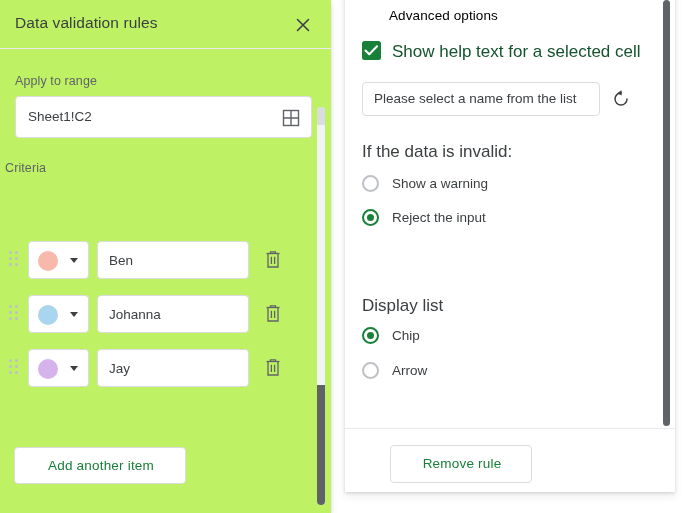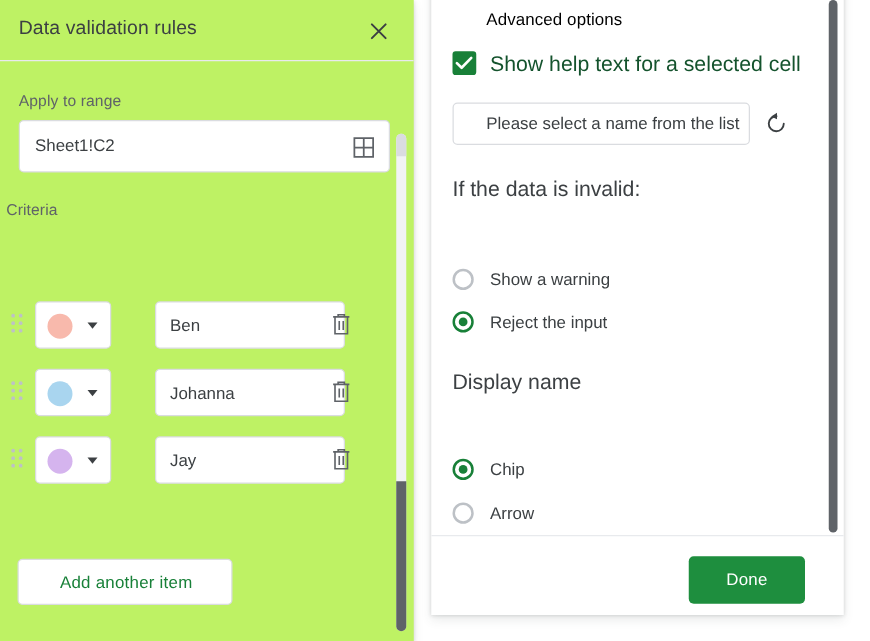--- a/index.html
+++ b/index.html
@@ -86,21 +86,21 @@
     border-radius: 50%;
   }
   .color-caret {
     position: absolute; right: 10px; top: 16px;
     width: 0; height: 0;
     border-left: 4.5px solid transparent; border-right: 4.5px solid transparent;
     border-top: 5px solid #3c4043;
   }
   .value-input {
     position: absolute; left: 97px; top: 1px; width: 152px; height: 38px;
-    border: 1px solid #dadce0; border-radius: 4px; background: #fff; margin-left: 27px;
+    border: 1px solid #dadce0; border-radius: 4px; background: #fff;
   }
   .value-text {
     position: absolute; left: 11px; top: 11px;
     font-size: 13.5px; color: #3c4043;
   }
   .trash-btn {
     position: absolute; left: 263px; top: 9px; width: 20px; height: 22px;
     cursor: pointer;
   }
 
@@ -151,36 +151,36 @@
   .checkbox-label {
     position: absolute; left: 47px; top: 72px;
     font-size: 17px; color: #14532d;
   }
 
   .help-input {
     position: absolute; left: 17px; top: 112px; width: 238px; height: 34px;
     border: 1px solid #dadce0; border-radius: 4px; background: #fff;
   }
   .help-text {
-    position: absolute; left: 26px; top: 8px;
+    position: absolute; left: 11px; top: 8px;
     font-size: 13.5px; color: #3c4043;
   }
   .refresh-btn {
     position: absolute; left: 266px; top: 119px; width: 20px; height: 20px;
     cursor: pointer;
   }
 
   .grp-label {
     position: absolute; left: 17px;
     font-size: 17px; color: #3c4043;
   }
   .lbl-invalid { top: 172px; }
   .lbl-display { top: 326px; }
 
-  .radio-row { position: absolute; left: 0; width: 330px; height: 34px; cursor: pointer; margin-top: 40px; }
+  .radio-row { position: absolute; left: 0; width: 330px; height: 34px; cursor: pointer; }
   .radio {
     position: absolute; left: 17px; top: 5px;
     width: 17px; height: 17px; border-radius: 50%;
     border: 2px solid #bdc1c6; background: #fff;
   }
   .radio.checked { border-color: #188038; }
   .radio.checked::after {
     content: ""; position: absolute; left: 3px; top: 3px;
     width: 7px; height: 7px; border-radius: 50%; background: #188038;
   }
@@ -365,34 +365,34 @@
 
       <div class="radio-row" style="top:200px;">
         <span class="radio"></span>
         <span class="radio-label">Show a warning</span>
       </div>
       <div class="radio-row" style="top:234px;">
         <span class="radio checked"></span>
         <span class="radio-label">Reject the input</span>
       </div>
 
-      <div class="grp-label lbl-display">Display name</div>
+      <div class="grp-label lbl-display">Display list</div>
 
       <div class="radio-row" style="top:352px;">
         <span class="radio checked"></span>
         <span class="radio-label">Chip</span>
       </div>
       <div class="radio-row" style="top:387px;">
         <span class="radio"></span>
         <span class="radio-label">Arrow</span>
       </div>
 
       <div class="rp-divider"></div>
 
-      <div class="done-btn">
-        <span class="done-label">Done</span>
+      <div class="remove-btn">
+        <span class="remove-label">Remove rule</span>
       </div>
     </div>
   </div>
 
   <div class="rp-scroll-thumb"></div>
 
 </div>
 
 </body></html>

